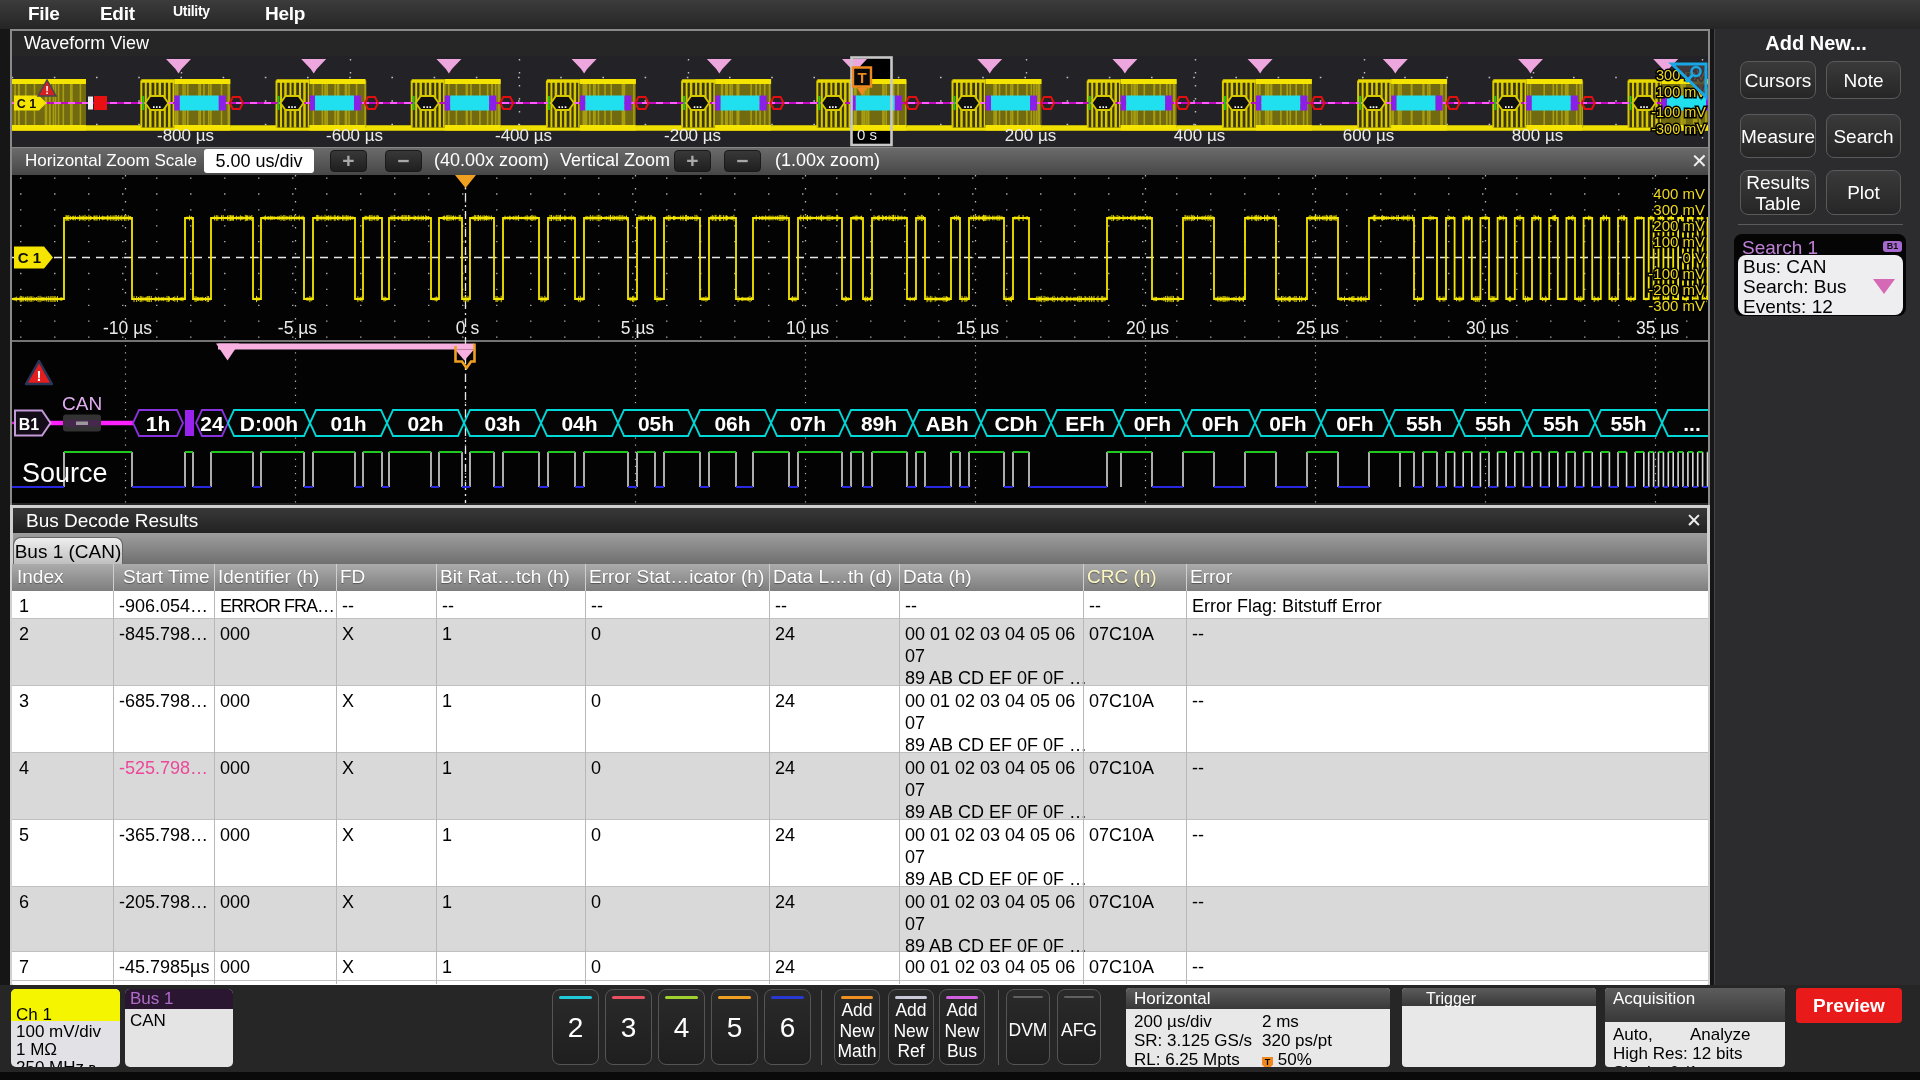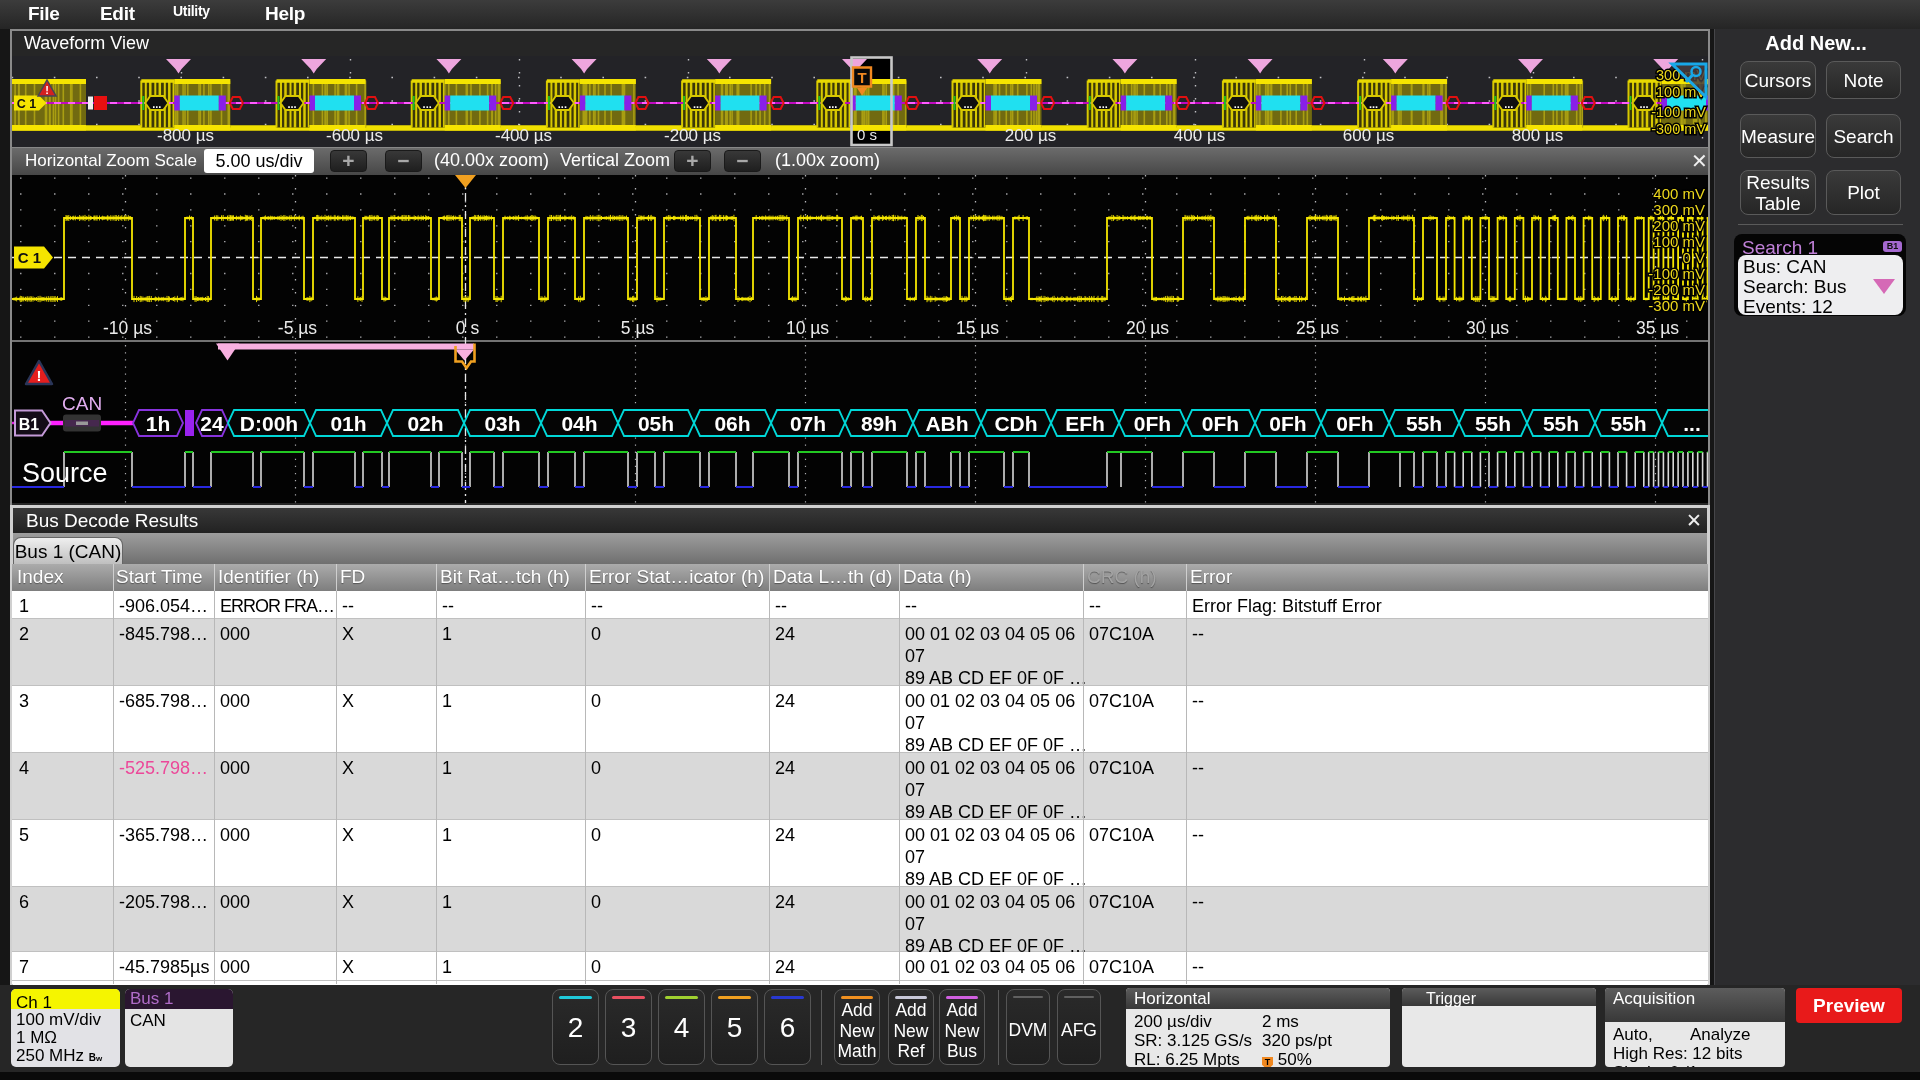--- a/index.html
+++ b/index.html
@@ -640,28 +640,28 @@
 <text x="10" y="144" font-size="27" fill="#fff">Source</text>
 </svg>
 <div class="abs" style="left:10px;top:505px;width:1700px;height:480px;background:#fff;border:3px solid #d0d0d0;border-bottom:none"></div>
 <div class="abs" style="left:13px;top:508px;width:1694px;height:25px;background:linear-gradient(#383838,#222)"></div>
 <div class="abs" style="left:26px;top:510px;font-size:19px;color:#fff">Bus Decode Results</div>
 <div class="abs" style="left:1686px;top:509px;font-size:19px;color:#f0f0f0">✕</div>
 <div class="abs" style="left:13px;top:533px;width:1694px;height:31px;background:linear-gradient(#9e9e9e,#6f6f6f)"></div>
 <div class="abs" style="left:13px;top:537px;width:110px;height:27px;background:linear-gradient(#efefef,#bfbfbf);border:1px solid #666;border-bottom:none;border-radius:8px 8px 0 0;font-size:19px;color:#000;text-align:center;line-height:27px">Bus 1 (CAN)</div>
 <div class="abs" style="left:12px;top:564px;width:1696px;height:27px;background:linear-gradient(#ababab,#7e7e7e)"></div>
 <div class="abs" style="left:17px;top:566px;font-size:19px;color:#fff;text-shadow:0 1px 1px #00000066">Index</div>
-<div class="abs" style="left:116px;top:566px;font-size:19px;color:#fff;text-shadow:0 1px 1px #00000066">Start Time</div>
+<div class="abs" style="left:123px;top:566px;font-size:19px;color:#fff;text-shadow:0 1px 1px #00000066">Start Time</div>
 <div class="abs" style="left:218px;top:566px;font-size:19px;color:#fff;text-shadow:0 1px 1px #00000066">Identifier (h)</div>
 <div class="abs" style="left:340px;top:566px;font-size:19px;color:#fff;text-shadow:0 1px 1px #00000066">FD</div>
 <div class="abs" style="left:440px;top:566px;font-size:19px;color:#fff;text-shadow:0 1px 1px #00000066">Bit Rat…tch (h)</div>
 <div class="abs" style="left:589px;top:566px;font-size:19px;color:#fff;text-shadow:0 1px 1px #00000066">Error Stat…icator (h)</div>
 <div class="abs" style="left:773px;top:566px;font-size:19px;color:#fff;text-shadow:0 1px 1px #00000066">Data L…th (d)</div>
 <div class="abs" style="left:903px;top:566px;font-size:19px;color:#fff;text-shadow:0 1px 1px #00000066">Data (h)</div>
-<div class="abs" style="left:1087px;top:566px;font-size:19px;color:#a3a3a3;text-shadow:0 1px 1px #00000066">CRC (h)</div>
+<div class="abs" style="left:1087px;top:566px;font-size:19px;color:#fef9c3;text-shadow:0 1px 1px #00000066">CRC (h)</div>
 <div class="abs" style="left:1190px;top:566px;font-size:19px;color:#fff;text-shadow:0 1px 1px #00000066">Error</div>
 <div class="abs" style="left:113px;top:564px;width:1px;height:27px;background:#cfcfcf"></div>
 <div class="abs" style="left:214px;top:564px;width:1px;height:27px;background:#cfcfcf"></div>
 <div class="abs" style="left:336px;top:564px;width:1px;height:27px;background:#cfcfcf"></div>
 <div class="abs" style="left:436px;top:564px;width:1px;height:27px;background:#cfcfcf"></div>
 <div class="abs" style="left:585px;top:564px;width:1px;height:27px;background:#cfcfcf"></div>
 <div class="abs" style="left:769px;top:564px;width:1px;height:27px;background:#cfcfcf"></div>
 <div class="abs" style="left:899px;top:564px;width:1px;height:27px;background:#cfcfcf"></div>
 <div class="abs" style="left:1083px;top:564px;width:1px;height:27px;background:#cfcfcf"></div>
 <div class="abs" style="left:1186px;top:564px;width:1px;height:27px;background:#cfcfcf"></div>
@@ -777,21 +777,21 @@
 <div class="abs" style="left:1738px;top:224px;width:165px;height:1px;background:#5a5a5a"></div>
 <div class="abs" style="left:1734px;top:234px;width:172px;height:82px;background:#050505;border-radius:8px"></div>
 <div class="abs" style="left:1742px;top:237px;font-size:19px;color:#c080d8">Search 1</div>
 <div class="abs" style="left:1883px;top:241px;width:19px;height:11px;background:#a569d0;border-radius:3px;font-size:9px;font-weight:bold;color:#101010;text-align:center;line-height:11px">B1</div>
 <div class="abs" style="left:1738px;top:255px;width:165px;height:60px;background:#eeeef0;border-radius:8px"></div>
 <div class="abs" style="left:1743px;top:257px;font-size:19px;color:#000;line-height:20px">Bus: CAN<br>Search: Bus<br>Events: 12</div>
 <div class="abs" style="left:1873px;top:279px;width:0;height:0;border-left:11px solid transparent;border-right:11px solid transparent;border-top:15px solid #d569b6"></div>
 <div class="abs" style="left:0;top:985px;width:1920px;height:87px;background:#262626"></div>
 <div class="abs" style="left:0;top:1072px;width:1920px;height:8px;background:#0a0a0a"></div>
 <div class="abs" style="left:11px;top:989px;width:109px;height:78px;background:#e2e2e6;border-radius:5px;overflow:hidden">
-<div style="height:20px;background:#f5f500;font-size:17px;color:#000;padding:4px 5px;line-height:20px">Ch 1</div>
+<div style="height:20px;background:#f5f500;font-size:17px;color:#000;padding:16px 5px;line-height:20px">Ch 1</div>
 <div style="font-size:17px;color:#000;padding:2px 5px;line-height:18px">100 mV/div<br>1 MΩ<br>250 MHz <span style="font-size:10px;font-weight:bold">B<span style="font-size:8px">w</span></span></div>
   </div>
 <div class="abs" style="left:125px;top:989px;width:108px;height:78px;background:#e4e4e4;border-radius:5px;overflow:hidden">
 <div style="height:20px;background:#2a1630;font-size:17px;color:#b06cc8;padding:0 5px;line-height:20px">Bus 1</div>
 <div style="font-size:17px;color:#000;padding:2px 5px">CAN</div>
   </div>
 <div class="abs" style="left:552px;top:989px;width:47px;height:76px;background:linear-gradient(#2a2a2a,#1f1f1f);border:1px solid #555;border-radius:8px">
 <div style="margin:6px 6px 0;height:3px;background:#20c8d8;border-radius:2px"></div>
 <div style="text-align:center;font-size:28px;color:#fff;margin-top:13px">2</div>
   </div>

